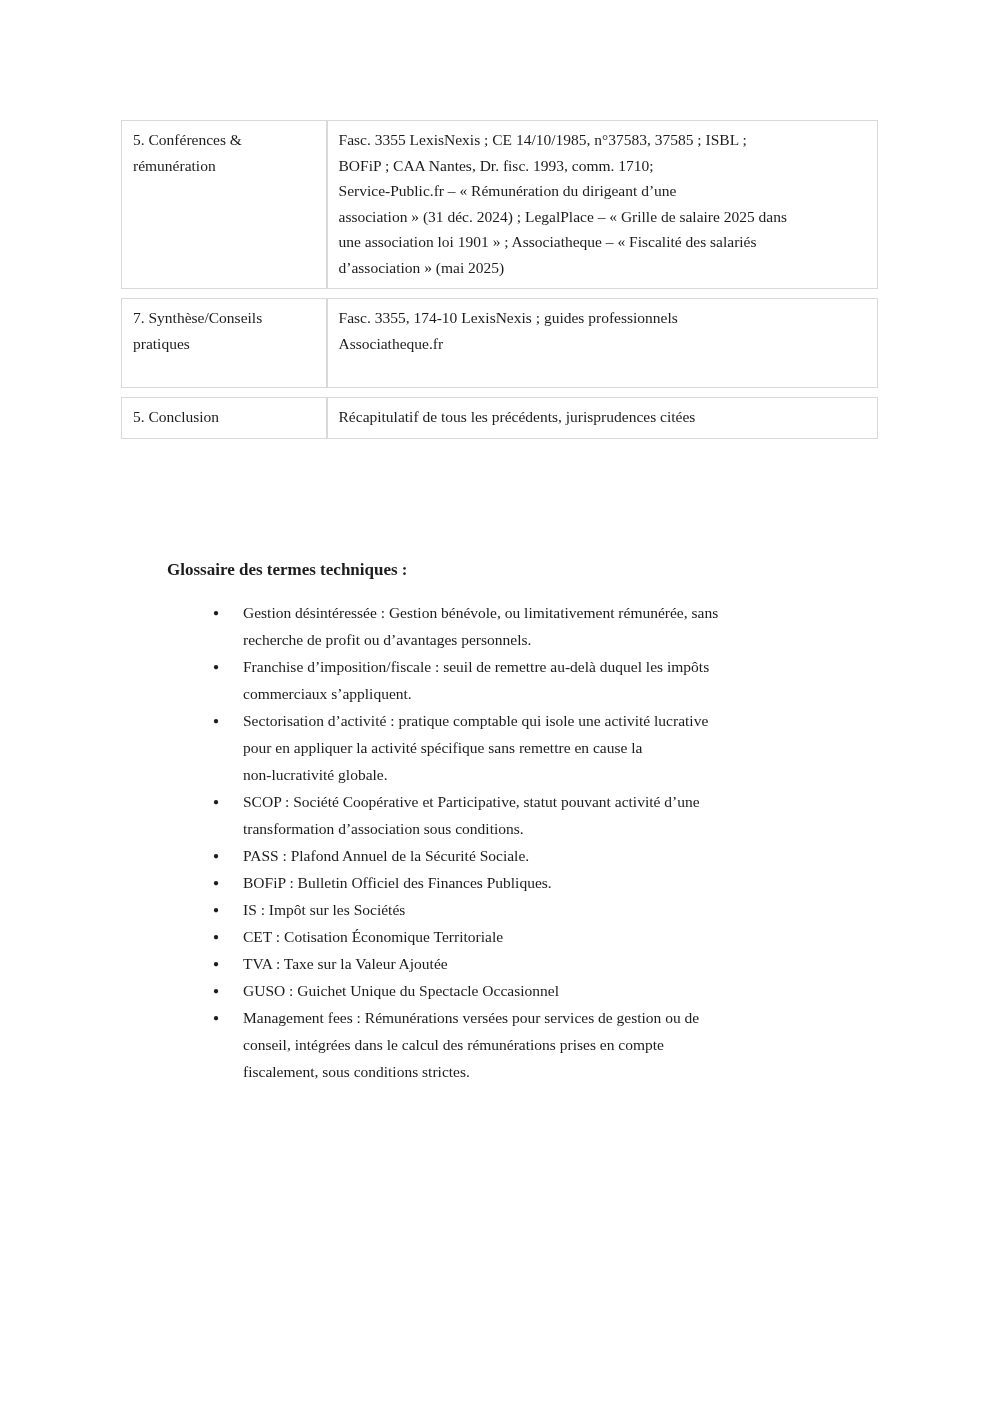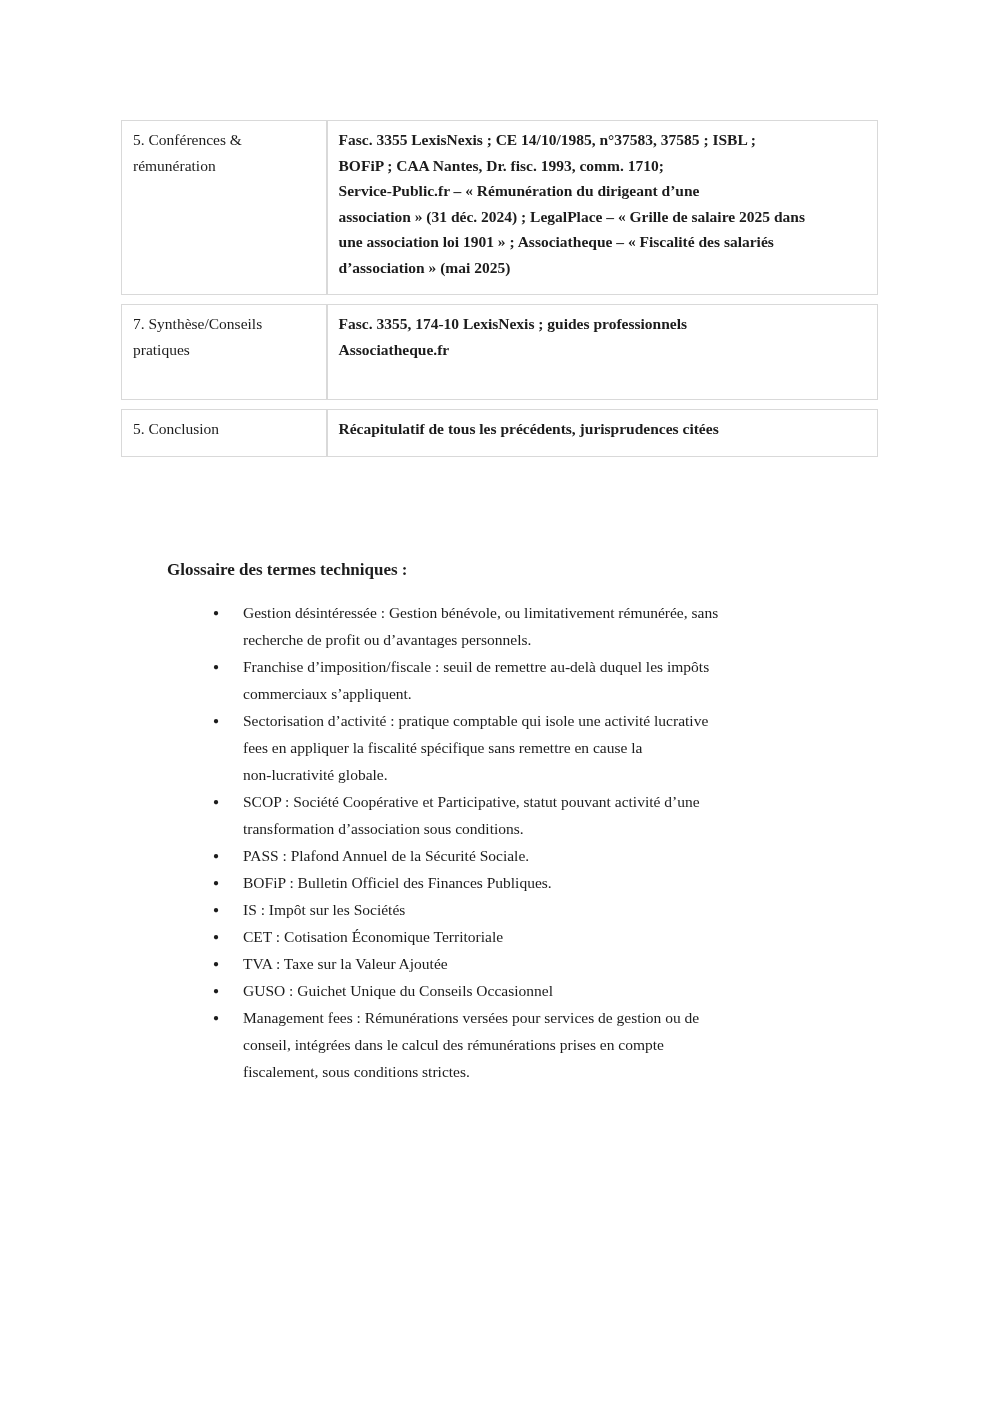--- a/index.html
+++ b/index.html
@@ -21,28 +21,28 @@
     position: absolute;
     left: 121px; top: 111px;
     width: 757px;
     border-collapse: separate;
     border-spacing: 0 9px;
     table-layout: fixed;
   }
   table.doc-table td {
     border: 1px solid #d9d9d9;
     vertical-align: top;
-    padding: 6px 10px 14px 11px;
+    padding: 6px 10px 8px 11px;
     font-size: 15.5px;
     line-height: 25.5px;
     white-space: pre-wrap;
     word-wrap: break-word;
   }
   td.col-section { width: 182px; }
-  td.col-sources { width: 527px; font-weight: bold; }
+  td.col-sources { width: 527px; }
   tr.r1 td { height: 150px; }
   tr.r2 td { height: 46px; }
   tr.r3 td { height: 74px; }
   tr.r4 td { height: 26px; }
 
   
   .glossary-heading {
     position: absolute;
     left: 167px; top: 558px;
     font-size: 17px;
@@ -112,21 +112,21 @@
 recherche de profit ou d’avantages personnels.</span>
     </div>
     <div class="glossary-item">
       <span class="dot">●</span>
       <span class="itext">Franchise d’imposition/fiscale : seuil de remettre au-delà duquel les impôts
 commerciaux s’appliquent.</span>
     </div>
     <div class="glossary-item">
       <span class="dot">●</span>
       <span class="itext">Sectorisation d’activité : pratique comptable qui isole une activité lucrative
-fees en appliquer la fiscalité spécifique sans remettre en cause la
+pour en appliquer la activité spécifique sans remettre en cause la
 non-lucrativité globale.</span>
     </div>
     <div class="glossary-item">
       <span class="dot">●</span>
       <span class="itext">SCOP : Société Coopérative et Participative, statut pouvant activité d’une
 transformation d’association sous conditions.</span>
     </div>
     <div class="glossary-item">
       <span class="dot">●</span>
       <span class="itext">PASS : Plafond Annuel de la Sécurité Sociale.</span>
@@ -142,21 +142,21 @@
     <div class="glossary-item">
       <span class="dot">●</span>
       <span class="itext">CET : Cotisation Économique Territoriale</span>
     </div>
     <div class="glossary-item">
       <span class="dot">●</span>
       <span class="itext">TVA : Taxe sur la Valeur Ajoutée</span>
     </div>
     <div class="glossary-item">
       <span class="dot">●</span>
-      <span class="itext">GUSO : Guichet Unique du Conseils Occasionnel</span>
+      <span class="itext">GUSO : Guichet Unique du Spectacle Occasionnel</span>
     </div>
     <div class="glossary-item">
       <span class="dot">●</span>
       <span class="itext">Management fees : Rémunérations versées pour services de gestion ou de
 conseil, intégrées dans le calcul des rémunérations prises en compte
 fiscalement, sous conditions strictes.</span>
     </div>
   </div>
 
 </div>

